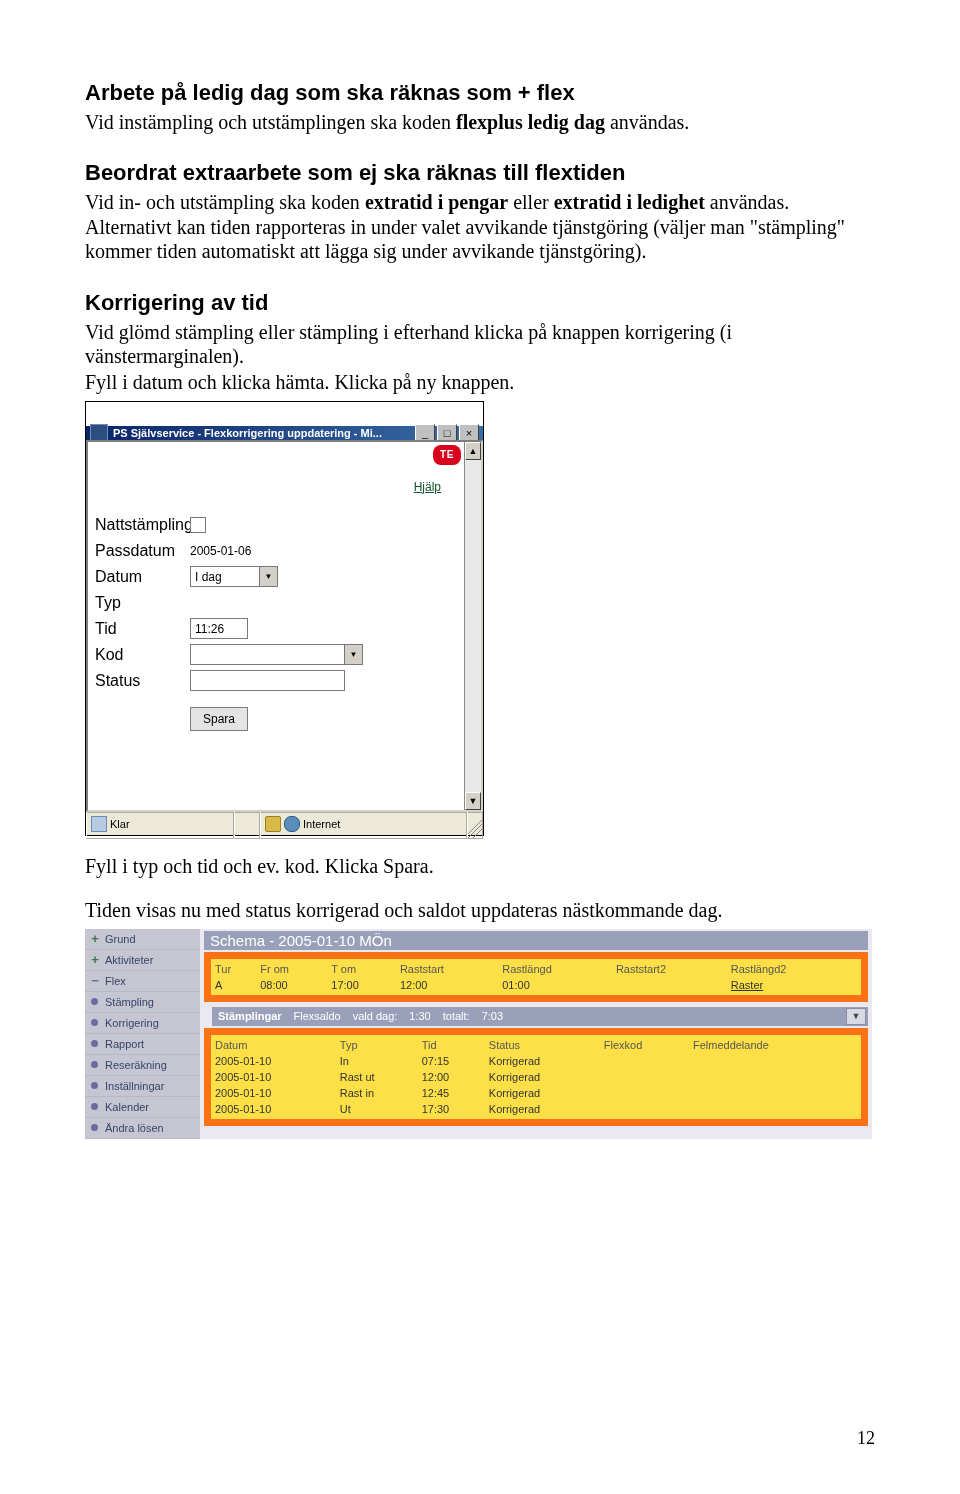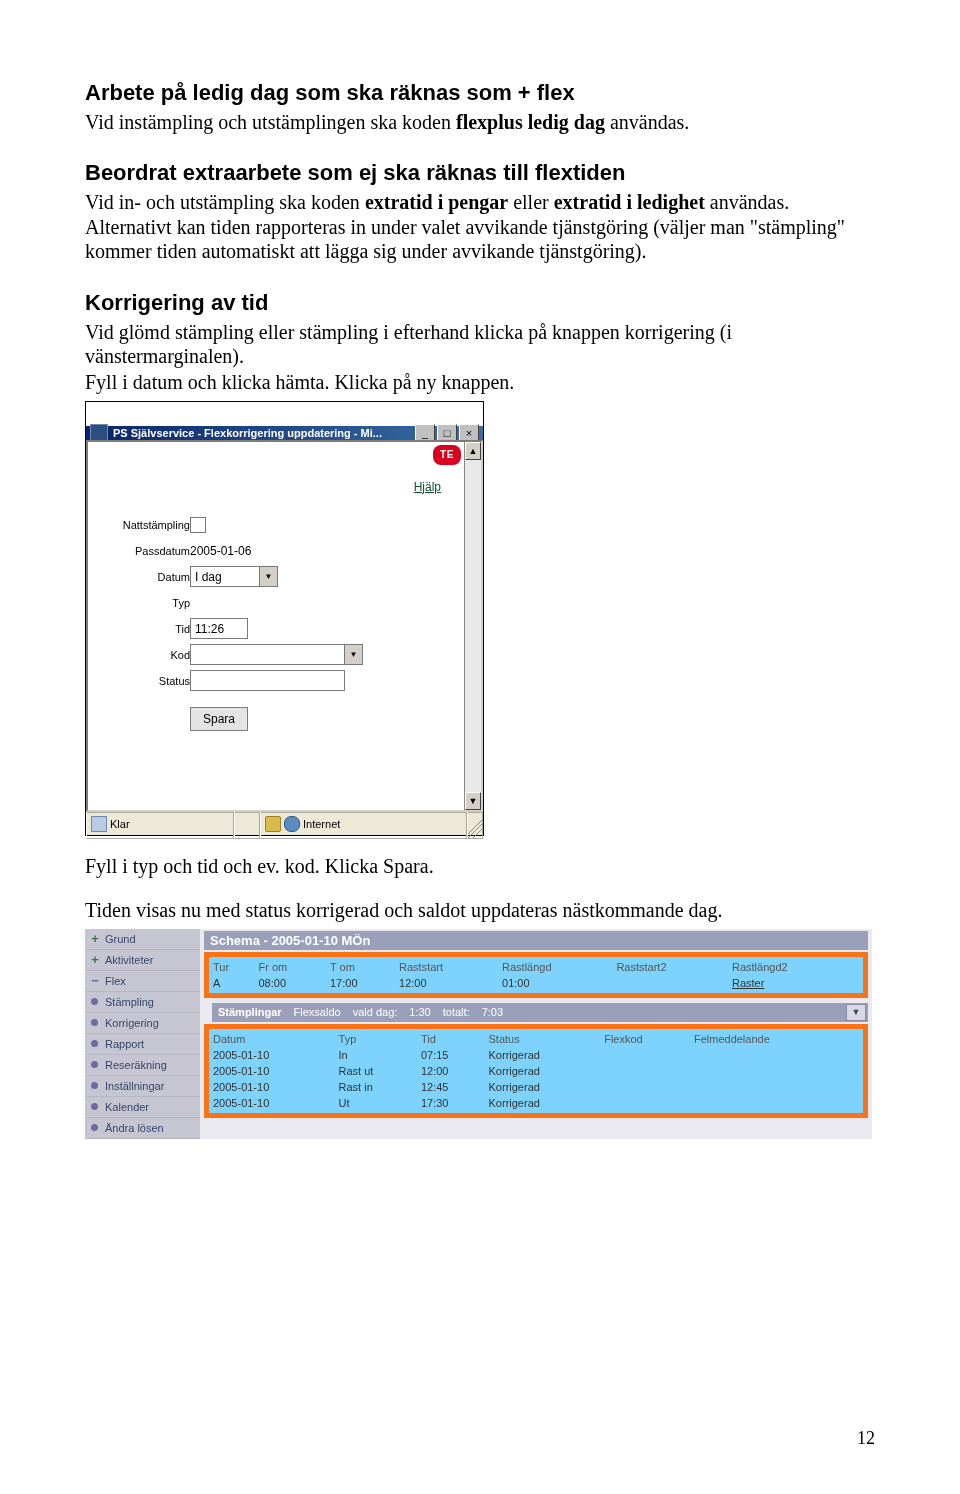--- a/index.html
+++ b/index.html
@@ -102,21 +102,21 @@
     display:flex; justify-content:flex-end;
     padding: 10px 40px 18px 0;
   }
   .help-row span { text-decoration: underline; color: #14532d; font-size: 12px; }
   .form-area { padding: 0 0 0 7px; }
   .frow {
     display: flex;
     align-items: center;
     height: 26px;
   }
-  .flabel { width: 95px; font-size: 11px; text-align: right; }
+  .flabel { width: 95px; font-size: 16px; }
   .chk {
     width: 14px; height: 14px;
     border: 1px solid #777;
     background: #fff;
   }
   .txtfield {
     height: 19px;
     border: 1px solid #7a7a7a;
     background: #fff;
     padding: 0 4px;
@@ -217,28 +217,28 @@
     background: #e9e9ef;
     padding: 2px 4px 4px 4px;
     position: relative;
   }
   .sec-header {
     background: #9ba0ba;
     color: #fff;
     height: 19px;
     display: flex; align-items: center;
     padding: 0 6px;
-    font-weight: bold;
-    font-size: 13px;
+    font-weight: normal;
+    font-size: 15px;
     margin-bottom: 2px;
   }
   .two-cols { display: flex; gap: 6px; }
   .box {
-    background: #7dd3fc;
-    border: 5px solid #f97316;
+    background: #fde047;
+    border: 7px solid #f97316;
     padding: 2px 4px;
     font-size: 11px;
   }
   .tbl { width: 100%; border-collapse: collapse; }
   .tbl th, .tbl td {
     text-align: left;
     padding: 2px 6px 2px 0;
     font-size: 11px;
     font-weight: normal;
     color: #333;

